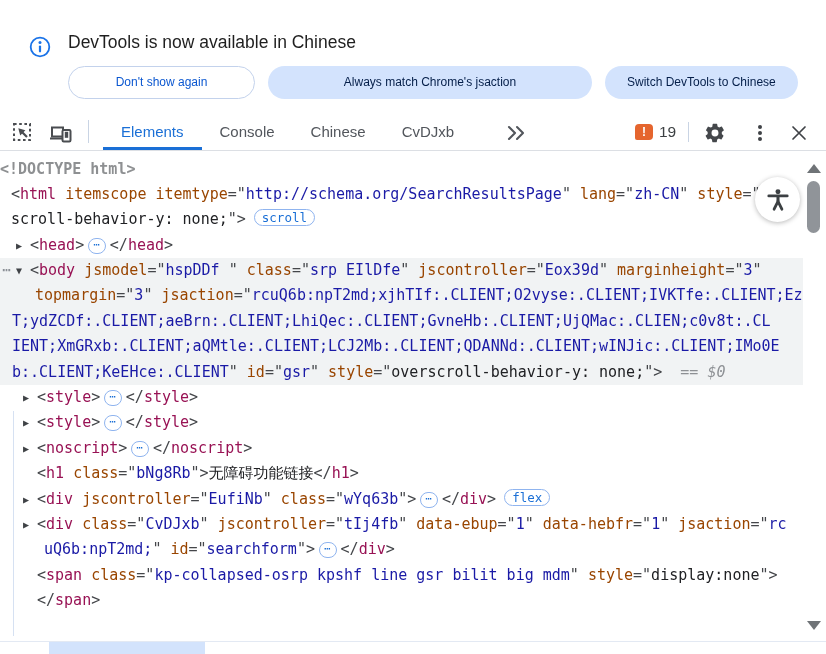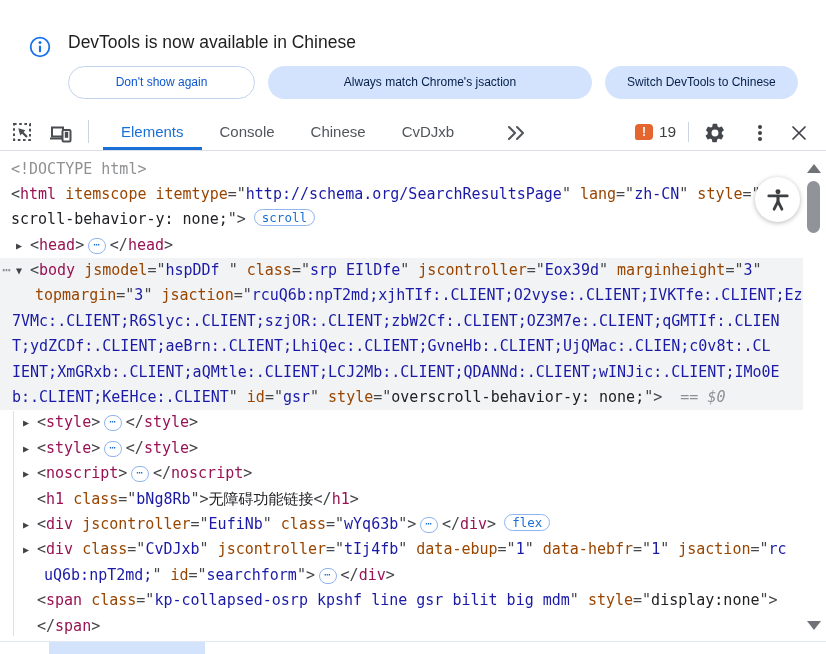--- a/index.html
+++ b/index.html
@@ -157,27 +157,26 @@
     </div>
     <div class="tbtn" id="close-btn">
       <svg width="18" height="18" viewBox="0 0 18 18">
         <path d="M3 3 L15 15 M15 3 L3 15" stroke="#3f4246" stroke-width="1.7" stroke-linecap="round"></path>
       </svg>
     </div>
   </div>
 
   <div id="code">
     <div id="code-lines">
-        <div class="line" style="padding-left: 11px;"><span class="c-gray">&lt;!DOCTYPE html&gt;</span></div>
+        <div class="line" style=" font-weight: bold;"><span class="c-gray">&lt;!DOCTYPE html&gt;</span></div>
         <div class="line" style="padding-left: 11px;"><span class="c-b">&lt;</span><span class="c-tag">html</span><span class="c-txt"> </span><span class="c-attr">itemscope</span><span class="c-txt"> </span><span class="c-attr">itemtype</span><span class="c-b">="</span><span class="c-val">http://schema.org/SearchResultsPage</span><span class="c-b">"</span><span class="c-txt"> </span><span class="c-attr">lang</span><span class="c-b">="</span><span class="c-val">zh-CN</span><span class="c-b">"</span><span class="c-txt"> </span><span class="c-attr">style</span><span class="c-b">="</span></div>
         <div class="line" style="padding-left: 11px;"><span class="c-txt">scroll-behavior-y: none;</span><span class="c-b">"&gt;</span><span class="cbadge">scroll</span></div>
         <div class="line" style="padding-left: 30px;"><span class="arrow" style="left: 16px;">▶</span><span class="c-b">&lt;</span><span class="c-tag">head</span><span class="c-b">&gt;</span><span class="ell">⋯</span><span class="c-b">&lt;/</span><span class="c-tag">head</span><span class="c-b">&gt;</span></div>
         <div class="line sel" style="padding-left: 30px;"><span class="gutter">⋯</span><span class="arrow" style="left: 16px;">▼</span><span class="c-b">&lt;</span><span class="c-tag">body</span><span class="c-txt"> </span><span class="c-attr">jsmodel</span><span class="c-b">="</span><span class="c-val">hspDDf </span><span class="c-b">"</span><span class="c-txt"> </span><span class="c-attr">class</span><span class="c-b">="</span><span class="c-val">srp EIlDfe</span><span class="c-b">"</span><span class="c-txt"> </span><span class="c-attr">jscontroller</span><span class="c-b">="</span><span class="c-val">Eox39d</span><span class="c-b">"</span><span class="c-txt"> </span><span class="c-attr">marginheight</span><span class="c-b">="</span><span class="c-val">3</span><span class="c-b">"</span></div>
         <div class="line sel" style="padding-left: 35px;"><span class="c-attr">topmargin</span><span class="c-b">="</span><span class="c-val">3</span><span class="c-b">"</span><span class="c-txt"> </span><span class="c-attr">jsaction</span><span class="c-b">="</span><span class="c-val">rcuQ6b:npT2md;xjhTIf:.CLIENT;O2vyse:.CLIENT;IVKTfe:.CLIENT;Ez</span></div>
-        <div class="line sel" style="padding-left: 12px;"><span class="c-val">7VMc:.CLIENT;R6Slyc:.CLIENT;szjOR:.CLIENT;zbW2Cf:.CLIENT;OZ3M7e:.CLIENT;qGMTIf:.CLIEN</span></div>
         <div class="line sel" style="padding-left: 12px;"><span class="c-val">T;ydZCDf:.CLIENT;aeBrn:.CLIENT;LhiQec:.CLIENT;GvneHb:.CLIENT;UjQMac:.CLIEN;c0v8t:.CL</span></div>
         <div class="line sel" style="padding-left: 12px;"><span class="c-val">IENT;XmGRxb:.CLIENT;aQMtle:.CLIENT;LCJ2Mb:.CLIENT;QDANNd:.CLIENT;wINJic:.CLIENT;IMo0E</span></div>
         <div class="line sel" style="padding-left: 12px;"><span class="c-val">b:.CLIENT;KeEHce:.CLIENT</span><span class="c-b">"</span><span class="c-txt"> </span><span class="c-attr">id</span><span class="c-b">="</span><span class="c-val">gsr</span><span class="c-b">"</span><span class="c-txt"> </span><span class="c-attr">style</span><span class="c-b">="</span><span class="c-txt">overscroll-behavior-y: none;</span><span class="c-b">"&gt;</span><span class="c-eq">  == $0</span></div>
         <div class="line" style="padding-left: 37px;"><span class="arrow" style="left: 23px;">▶</span><span class="c-b">&lt;</span><span class="c-tag">style</span><span class="c-b">&gt;</span><span class="ell">⋯</span><span class="c-b">&lt;/</span><span class="c-tag">style</span><span class="c-b">&gt;</span></div>
         <div class="line" style="padding-left: 37px;"><span class="arrow" style="left: 23px;">▶</span><span class="c-b">&lt;</span><span class="c-tag">style</span><span class="c-b">&gt;</span><span class="ell">⋯</span><span class="c-b">&lt;/</span><span class="c-tag">style</span><span class="c-b">&gt;</span></div>
         <div class="line" style="padding-left: 37px;"><span class="arrow" style="left: 23px;">▶</span><span class="c-b">&lt;</span><span class="c-tag">noscript</span><span class="c-b">&gt;</span><span class="ell">⋯</span><span class="c-b">&lt;/</span><span class="c-tag">noscript</span><span class="c-b">&gt;</span></div>
         <div class="line" style="padding-left: 37px;"><span class="c-b">&lt;</span><span class="c-tag">h1</span><span class="c-txt"> </span><span class="c-attr">class</span><span class="c-b">="</span><span class="c-val">bNg8Rb</span><span class="c-b">"&gt;</span><span class="c-txt">无障碍功能链接</span><span class="c-b">&lt;/</span><span class="c-tag">h1</span><span class="c-b">&gt;</span></div>
         <div class="line" style="padding-left: 37px;"><span class="arrow" style="left: 23px;">▶</span><span class="c-b">&lt;</span><span class="c-tag">div</span><span class="c-txt"> </span><span class="c-attr">jscontroller</span><span class="c-b">="</span><span class="c-val">EufiNb</span><span class="c-b">"</span><span class="c-txt"> </span><span class="c-attr">class</span><span class="c-b">="</span><span class="c-val">wYq63b</span><span class="c-b">"&gt;</span><span class="ell">⋯</span><span class="c-b">&lt;/</span><span class="c-tag">div</span><span class="c-b">&gt;</span><span class="cbadge">flex</span></div>
         <div class="line" style="padding-left: 37px;"><span class="arrow" style="left: 23px;">▶</span><span class="c-b">&lt;</span><span class="c-tag">div</span><span class="c-txt"> </span><span class="c-attr">class</span><span class="c-b">="</span><span class="c-val">CvDJxb</span><span class="c-b">"</span><span class="c-txt"> </span><span class="c-attr">jscontroller</span><span class="c-b">="</span><span class="c-val">tIj4fb</span><span class="c-b">"</span><span class="c-txt"> </span><span class="c-attr">data-ebup</span><span class="c-b">="</span><span class="c-val">1</span><span class="c-b">"</span><span class="c-txt"> </span><span class="c-attr">data-hebfr</span><span class="c-b">="</span><span class="c-val">1</span><span class="c-b">"</span><span class="c-txt"> </span><span class="c-attr">jsaction</span><span class="c-b">="</span><span class="c-val">rc</span></div>
         <div class="line" style="padding-left: 44px;"><span class="c-val">uQ6b:npT2md;</span><span class="c-b">"</span><span class="c-txt"> </span><span class="c-attr">id</span><span class="c-b">="</span><span class="c-val">searchform</span><span class="c-b">"&gt;</span><span class="ell">⋯</span><span class="c-b">&lt;/</span><span class="c-tag">div</span><span class="c-b">&gt;</span></div>

